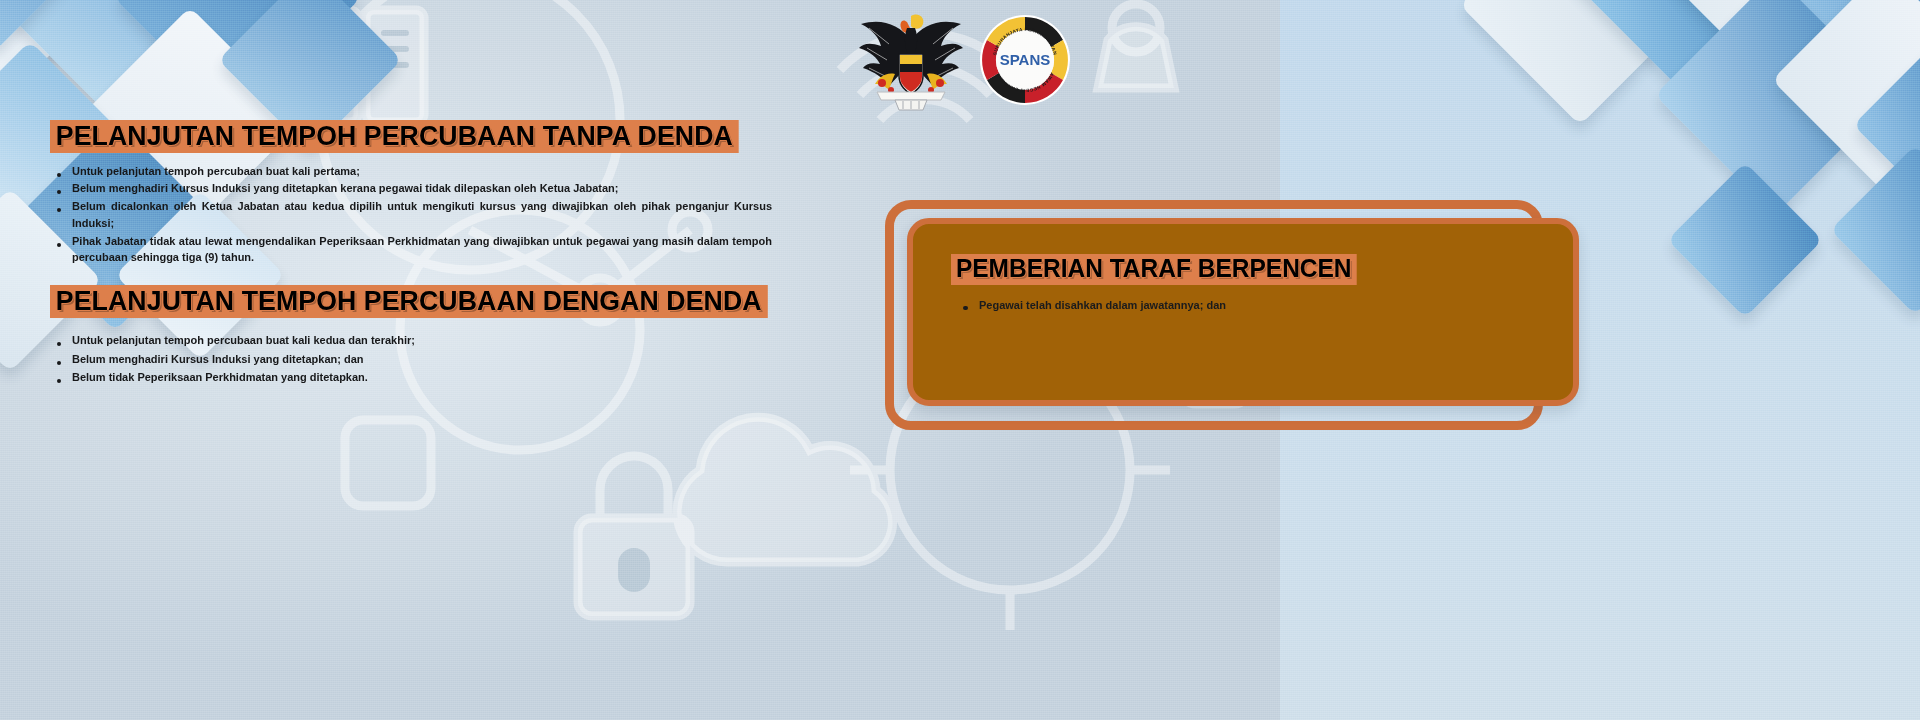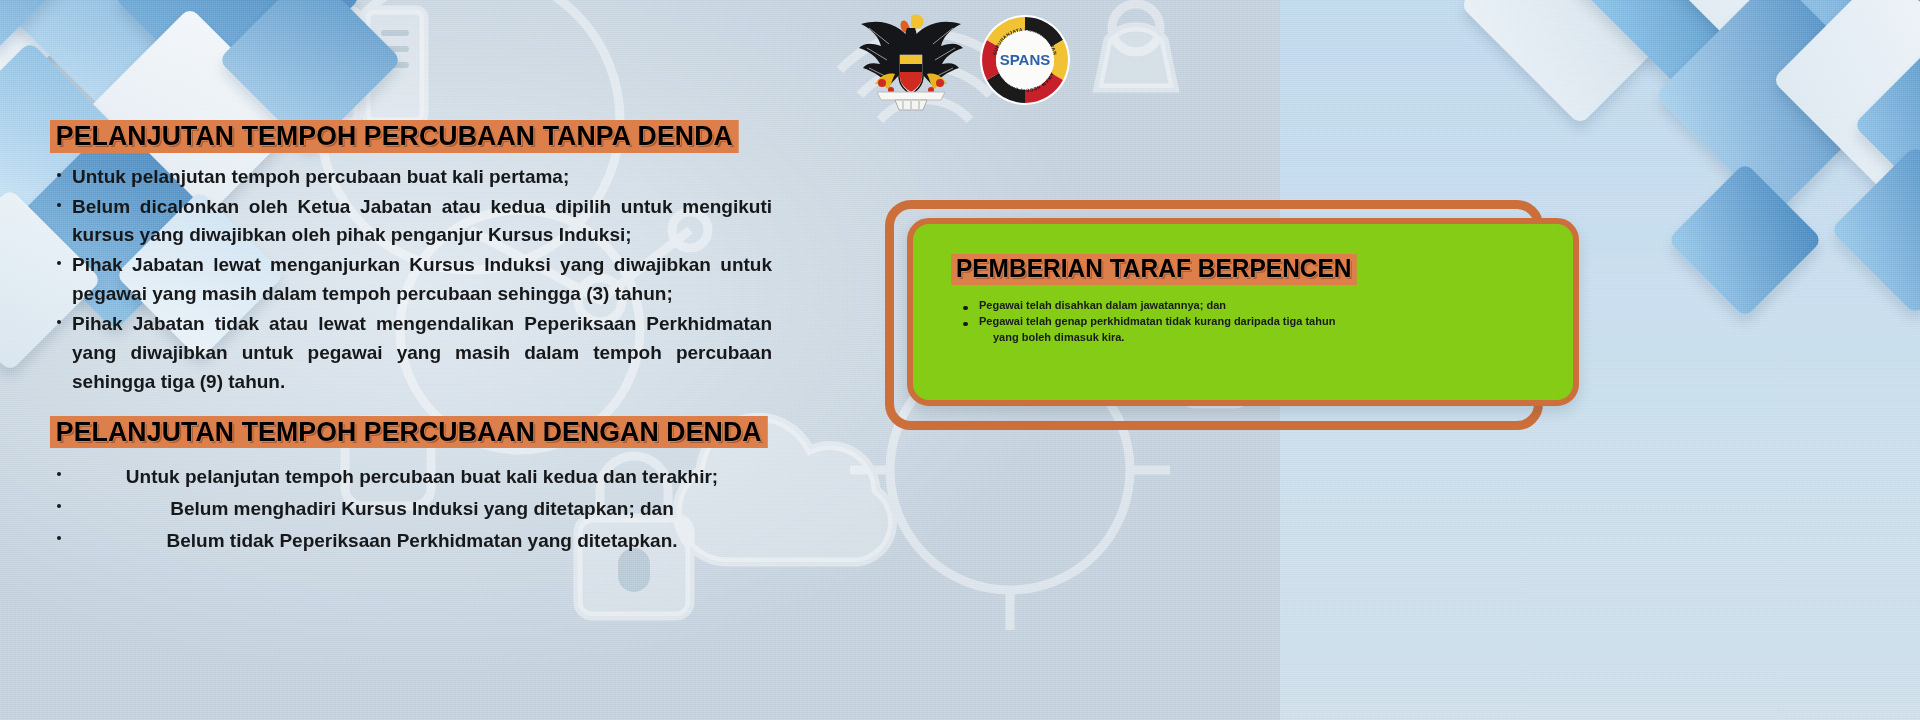--- a/index.html
+++ b/index.html
@@ -48,43 +48,43 @@
     text-shadow:
        1px 0 0 #dd7f4b, -1px 0 0 #dd7f4b, 0 1px 0 #dd7f4b, 0 -1px 0 #dd7f4b,
        2px 2px 0 rgba(0,0,0,.25);
     transform:scaleX(.97);transform-origin:left center;
   }
   ul.bul{list-style:none;margin:10px 0 0 0;padding:0;}
   ul.bul li{
     position:relative;
     padding-left:22px;
     color:#17181a;
-    font-size:19px;
+    font-size:11px;
     font-weight:700;
     line-height:1.52;
     margin-bottom:1px;
     text-align:justify;
     text-justify:inter-word;
   }
   ul.bul li::before{
     content:"";position:absolute;left:7px;top:10px;
     width:4px;height:4px;border-radius:50%;background:#17181a;
   }
-  ul.bul.tight li{text-align:center;line-height:1.62;}
+  ul.bul.tight li{text-align:left;line-height:1.62;}
 
   
   .card-wrap{position:absolute;left:885px;top:200px;width:660px;height:222px;}
   .card-frame{
     position:absolute;left:0;top:0;width:640px;height:212px;
     border:9px solid #cd6f3b;border-radius:26px;
     background:transparent;
   }
   .card{
     position:absolute;left:22px;top:18px;width:660px;height:176px;
-    background:#84cc16;
+    background:#a16207;
     border:6px solid #cd6f3b;
     border-radius:22px;
     box-shadow:0 6px 14px rgba(30,50,70,.14);
     overflow:hidden;
   }
   .card-title{
     display:inline-block;margin:30px 0 0 38px;
     font-size:25px;font-weight:700;color:#000;
     background:#dd7f4b;padding:1px 5px 2px 5px;line-height:1.1;
     white-space:nowrap;
@@ -254,41 +254,37 @@
       <text x="46" y="51" text-anchor="middle" font-family="'Liberation Sans',sans-serif" font-size="15" font-weight="700" fill="#2f5fa8">SPANS</text>
     </svg>
   </div>
 
   <div class="left-col">
 
     <div class="sect-title">PELANJUTAN TEMPOH PERCUBAAN TANPA DENDA</div>
 
     <ul class="bul">
       <li>Untuk pelanjutan tempoh percubaan buat kali pertama;</li>
+      <li>Belum menghadiri Kursus Induksi yang ditetapkan kerana pegawai tidak dilepaskan oleh Ketua Jabatan;</li>
       <li>Belum dicalonkan oleh Ketua Jabatan atau kedua dipilih untuk mengikuti kursus yang diwajibkan oleh pihak penganjur Kursus Induksi;</li>
-      <li>Pihak Jabatan lewat menganjurkan Kursus Induksi yang diwajibkan untuk pegawai yang masih dalam tempoh percubaan sehingga (3) tahun;</li>
       <li>Pihak Jabatan tidak atau lewat mengendalikan Peperiksaan Perkhidmatan yang diwajibkan untuk pegawai yang masih dalam tempoh percubaan sehingga tiga (9) tahun.</li>
     </ul>
 
     <div class="sect-title" style="margin-top:18px;">PELANJUTAN TEMPOH PERCUBAAN DENGAN DENDA</div>
 
     <ul class="bul tight" style="margin-top:14px;">
       <li>Untuk pelanjutan tempoh percubaan buat kali kedua dan terakhir;</li>
       <li>Belum menghadiri Kursus Induksi yang ditetapkan; dan</li>
       <li>Belum tidak Peperiksaan Perkhidmatan yang ditetapkan.</li>
     </ul>
   </div>
 
   <div class="card-wrap">
     <div class="card-frame"></div>
     <div class="card">
       <div class="card-title">PEMBERIAN TARAF BERPENCEN</div>
       <ul class="card-bul">
         <li>Pegawai telah disahkan dalam jawatannya; dan</li>
-        <li>
-          <span>Pegawai telah genap perkhidmatan tidak kurang daripada tiga tahun</span>
-          <span class="indent2">yang boleh dimasuk kira.</span>
-        </li>
       </ul>
     </div>
   </div>
 
 </div>
 
 </body></html>

